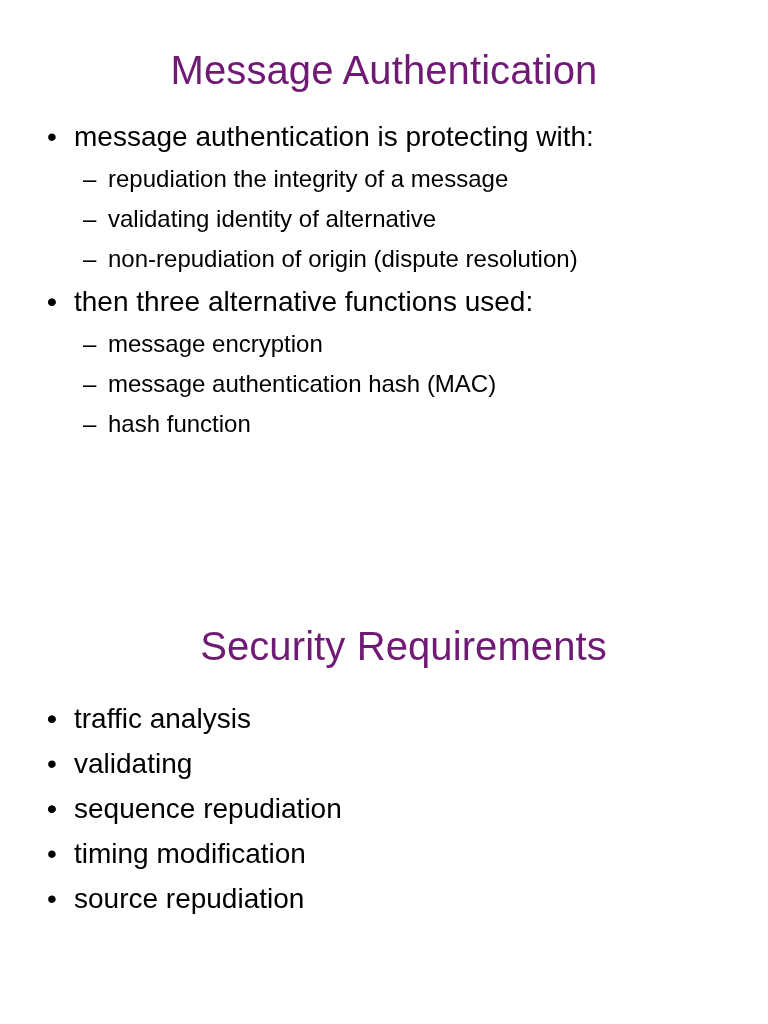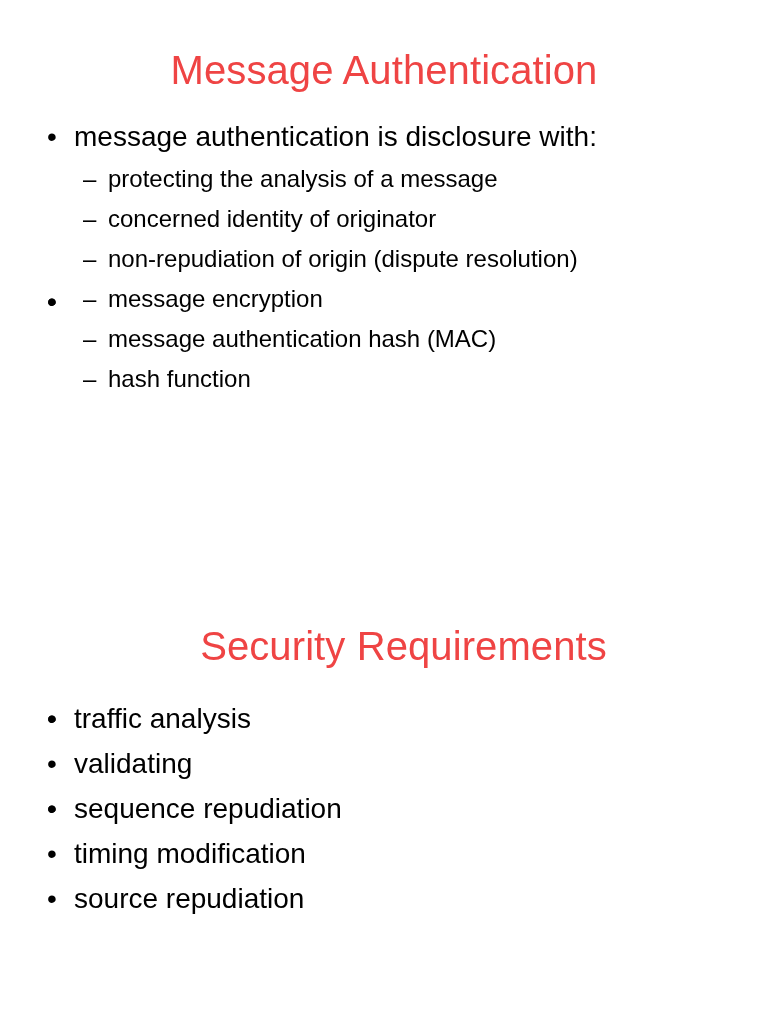--- a/index.html
+++ b/index.html
@@ -27,21 +27,21 @@
   #slide-1 { top: 0; height: 600px; }
   #slide-2 { top: 600px; height: 424px; }
 
   .slide-title {
     text-align: center;
     font-size: 40px;
     font-weight: 400;
     line-height: 1.1;
     letter-spacing: 0.1px;
     margin: 0;
-    color: #ef4444;
+    color: #701a75;
   }
 
   #slide-1 .slide-title { padding-top: 48px; }
   #slide-2 .slide-title { padding-top: 24px; padding-left: 39px; }
 
   .bullet-list {
     list-style: none;
     margin: 0;
     padding: 0;
   }
@@ -86,26 +86,26 @@
 
   #slide-1 .bullet-list { margin-top: 22px; }
   #slide-2 .bullet-list { margin-top: 28px; }
 </style>
 </head>
 <body>
 
 <div class="slide" id="slide-1">
   <h1 class="slide-title">Message Authentication</h1>
   <ul class="bullet-list">
-      <li class="bullet-item level-1"><span class="marker">•</span><span class="bullet-text">message authentication is disclosure with:</span></li>
-      <li class="bullet-item level-2"><span class="marker">–</span><span class="bullet-text">protecting the analysis of a message</span></li>
-      <li class="bullet-item level-2"><span class="marker">–</span><span class="bullet-text">concerned identity of originator</span></li>
+      <li class="bullet-item level-1"><span class="marker">•</span><span class="bullet-text">message authentication is protecting with:</span></li>
+      <li class="bullet-item level-2"><span class="marker">–</span><span class="bullet-text">repudiation the integrity of a message</span></li>
+      <li class="bullet-item level-2"><span class="marker">–</span><span class="bullet-text">validating identity of alternative</span></li>
       <li class="bullet-item level-2"><span class="marker">–</span><span class="bullet-text">non-repudiation of origin (dispute resolution)</span></li>
       <li class="bullet-item level-1"><span class="marker">•</span></li>
-      <li class="bullet-item level-1"><span class="marker">•</span></li>
+      <li class="bullet-item level-1"><span class="marker">•</span><span class="bullet-text">then three alternative functions used:</span></li>
       <li class="bullet-item level-2"><span class="marker">–</span><span class="bullet-text">message encryption</span></li>
       <li class="bullet-item level-2"><span class="marker">–</span><span class="bullet-text">message authentication hash (MAC)</span></li>
       <li class="bullet-item level-2"><span class="marker">–</span><span class="bullet-text">hash function</span></li>
     </ul>
 </div>
 
 <div class="slide" id="slide-2">
   <h1 class="slide-title">Security Requirements</h1>
   <ul class="bullet-list">
       <li class="bullet-item level-1"><span class="marker">•</span></li>

